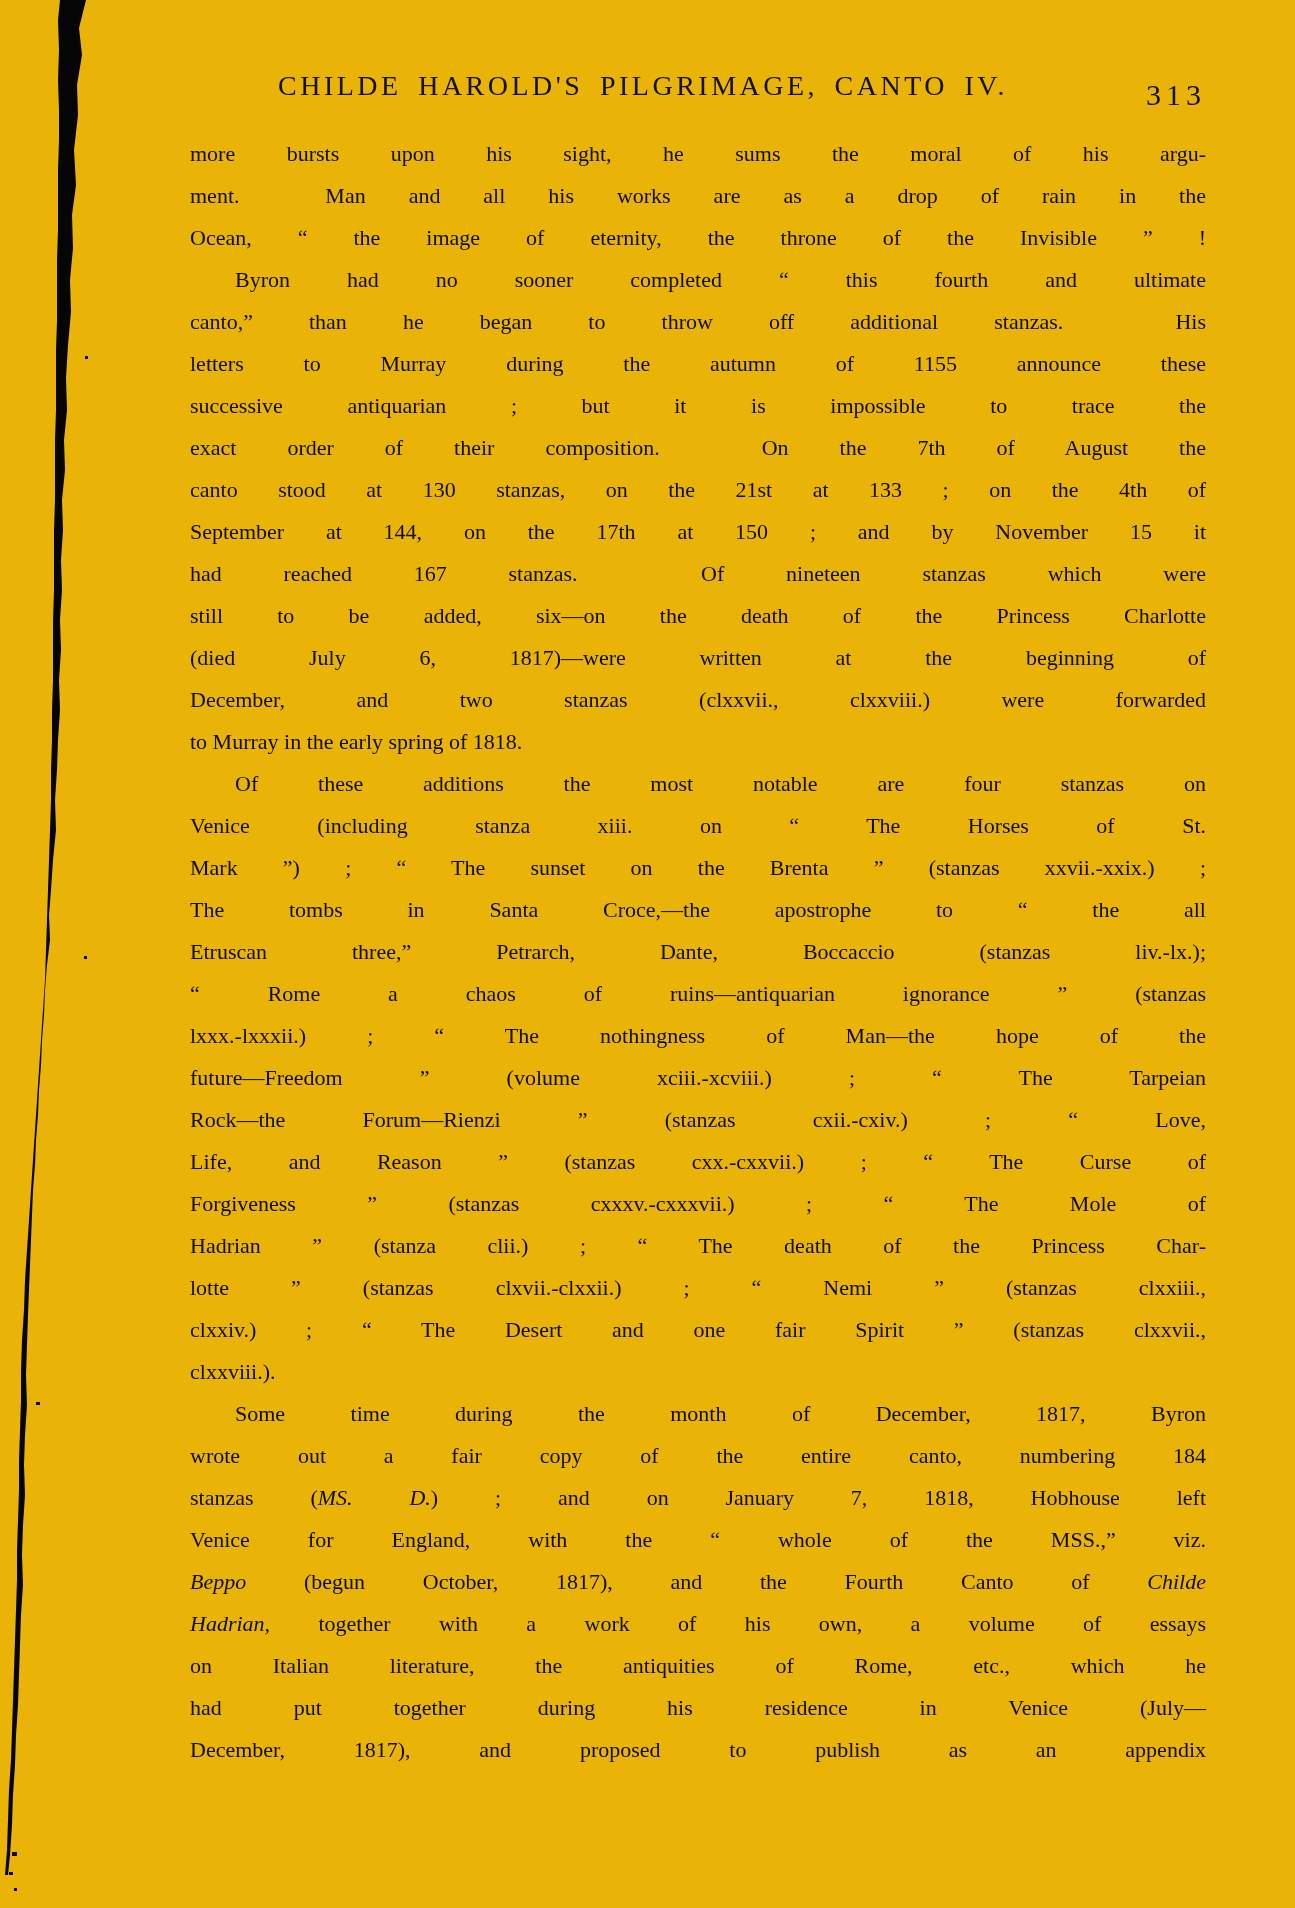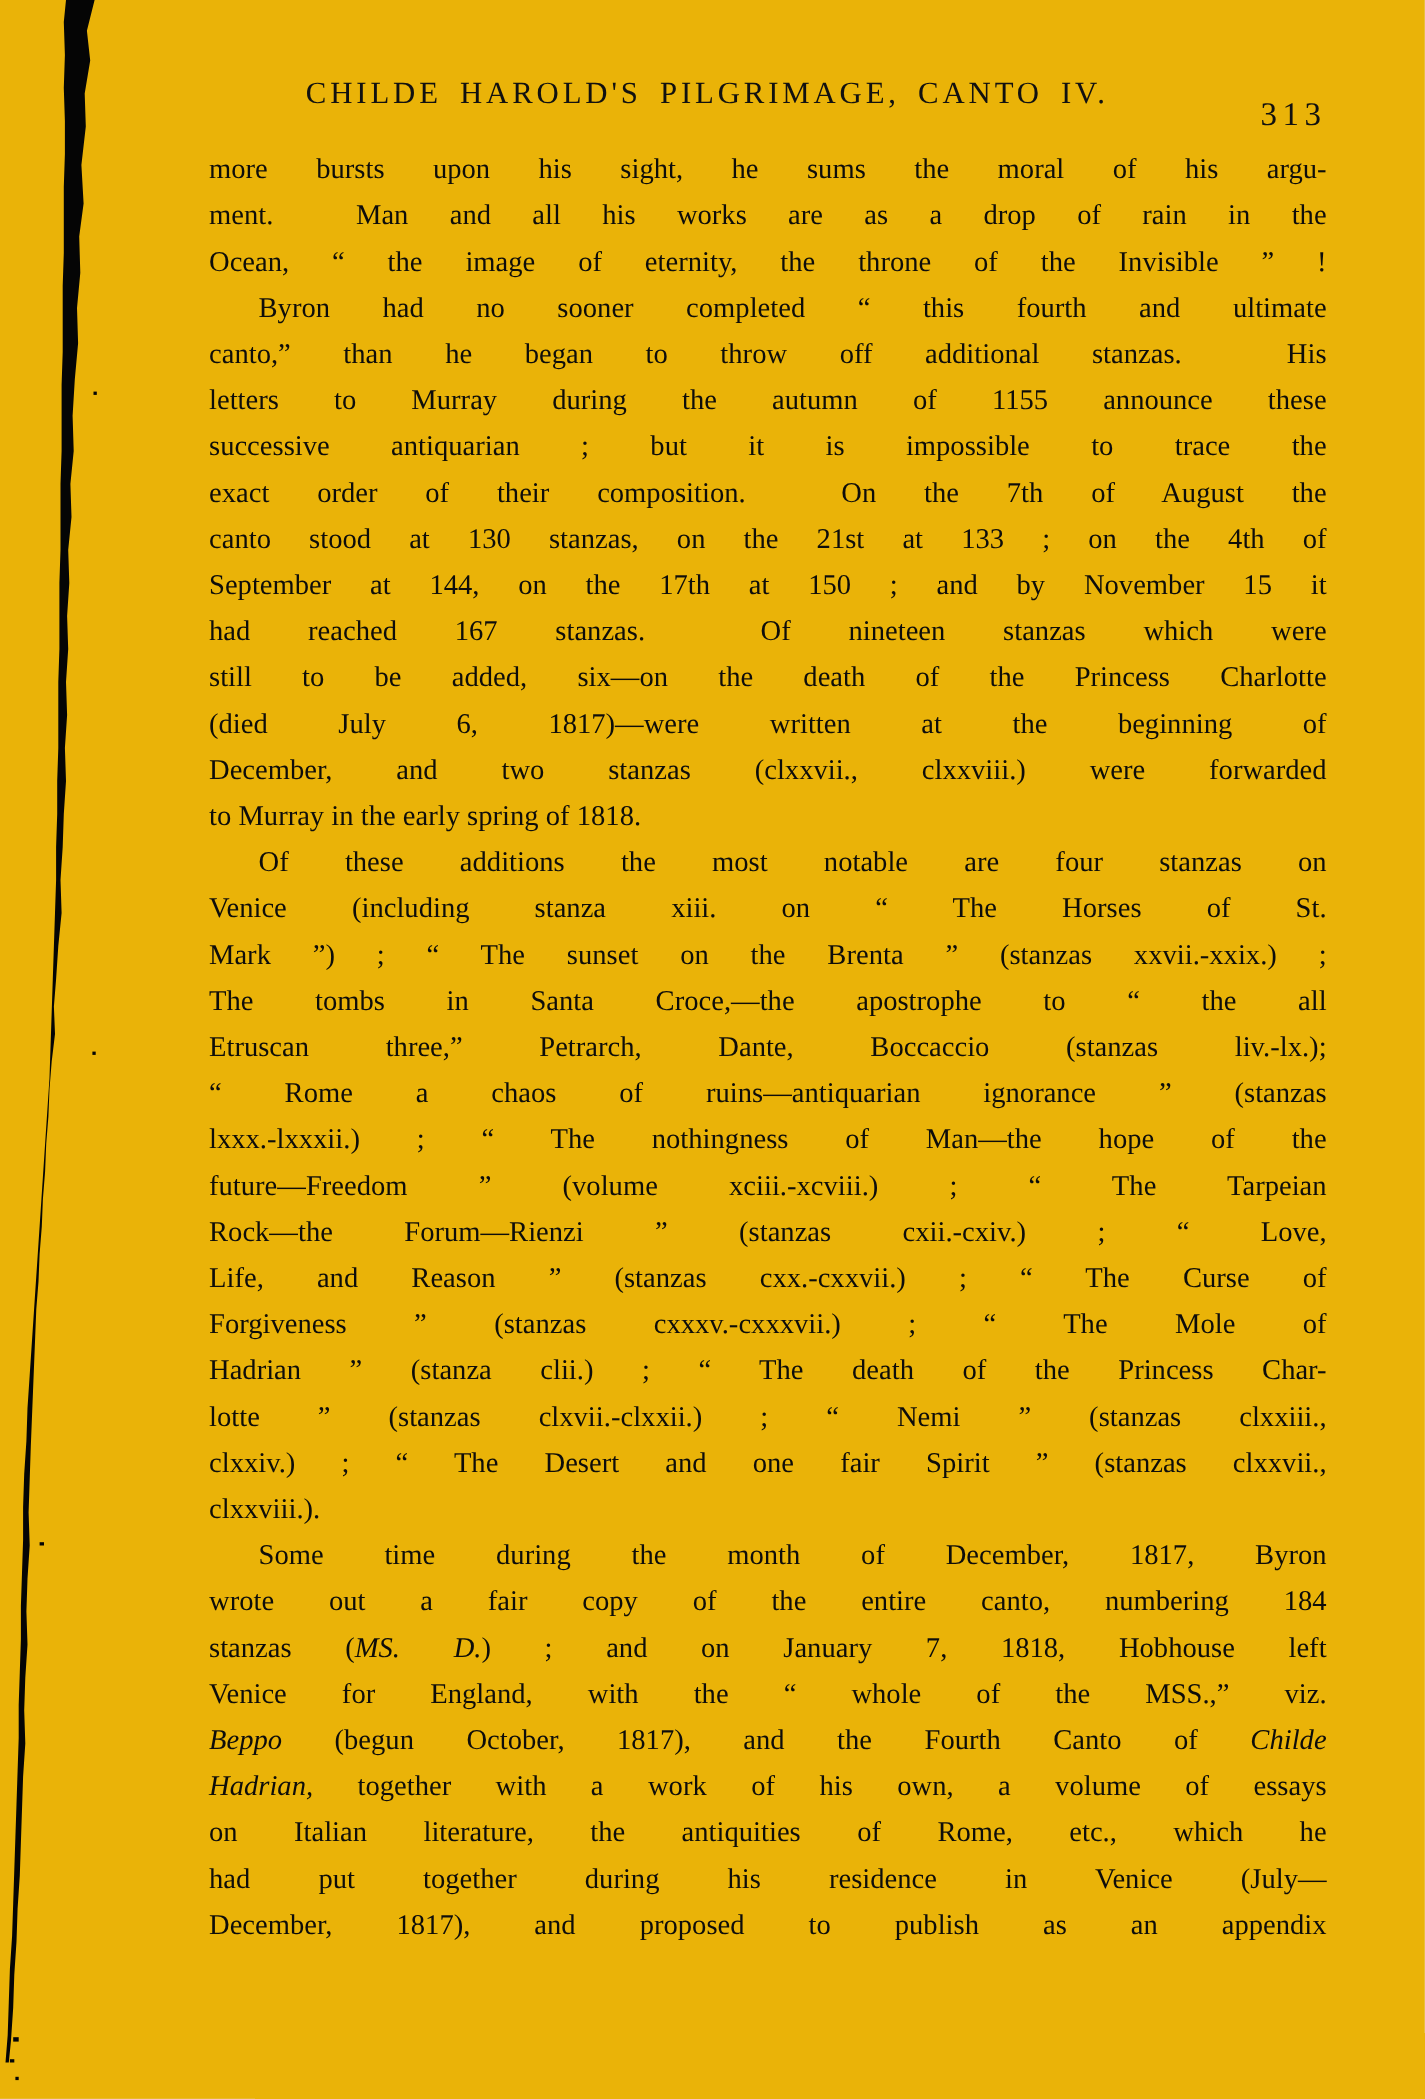--- a/index.html
+++ b/index.html
@@ -33,31 +33,31 @@
     left: 0; right: 110px;
     text-align: center;
     font-size: 28px;
     letter-spacing: 3.5px;
     word-spacing: 6px;
     white-space: nowrap;
     color: #121110;
   }
   .head-page-number {
     position: absolute;
-    right: 0; top: 18px;
+    right: 0; top: 8px;
     font-size: 30px;
     letter-spacing: 5px;
     color: #121110;
   }
   .text-block {
     position: absolute;
     top: 133px;
     left: 190px;
     width: 1016px;
-    font-size: 26px;
+    font-size: 22px;
     line-height: 42px;
   }
   .paragraph { margin: 0; }
   .line {
     text-align: justify;
     text-align-last: justify;
     white-space: normal;
     height: 42px;
     overflow: visible;
   }

